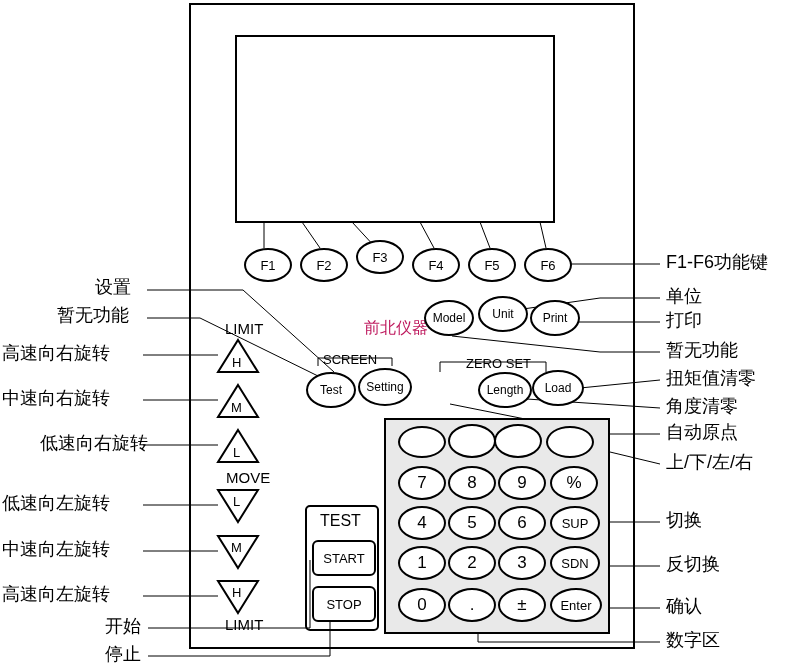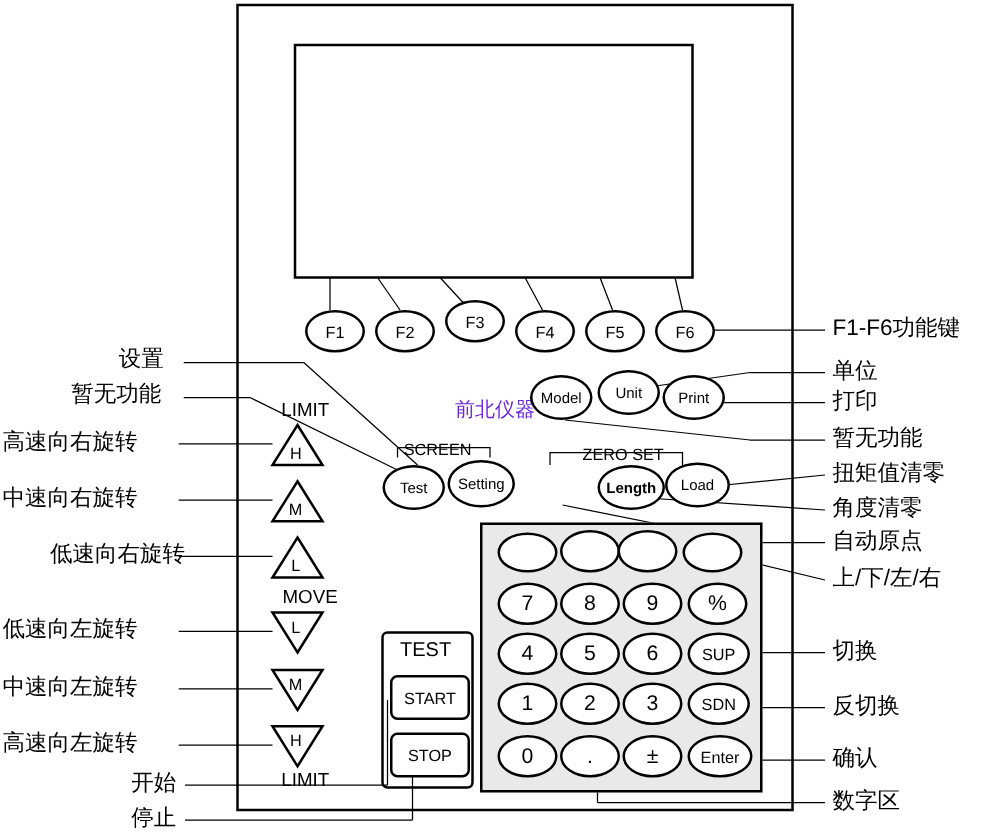--- a/index.html
+++ b/index.html
@@ -12,21 +12,21 @@
   .btn{position:absolute;display:flex;align-items:center;justify-content:center;
        border:2px solid #000;background:#fff;text-align:center;}
   .ell{border-radius:50%;}
   .small{font-size:12px;}
   .tiny{font-size:10px;line-height:10px;}
   .num{font-size:17px;}
   .key{font-size:13px;}
   .rect{border-radius:3px;}
   .panelbg{position:absolute;background:#e9e9e9;border:2px solid #000;}
   .plain{position:absolute;font-size:13px;}
-  .watermark{position:absolute;color:#6d28d9;font-size:16px;}
+  .watermark{position:absolute;color:#be185d;font-size:16px;}
 </style>
 </head>
 <body>
 
 <div id="root">
 
   <svg class="layer" viewBox="0 0 800 666">
 
     <rect x="190" y="4" width="444" height="644" fill="none" stroke="#000" stroke-width="2"></rect>
 
@@ -138,21 +138,21 @@
       <span>Print</span>
     </div>
 
   <div class="btn ell small" style="left:306px;top:372px;width:46px;height:32px;">
       <span>Test</span>
     </div>
   <div class="btn ell small" style="left:358px;top:368px;width:50px;height:34px;">
       <span>Setting</span>
     </div>
 
-  <div class="btn ell small" style="left:478px;top:372px;width:50px;height:32px;font-weight:bold;">
+  <div class="btn ell small" style="left:478px;top:372px;width:50px;height:32px;">
       <span>Length</span>
     </div>
   <div class="btn ell small" style="left:532px;top:370px;width:48px;height:32px;">
       <span>Load</span>
     </div>
 
   <div class="plain" style="left:323px;top:352px;">SCREEN</div>
   <div class="plain" style="left:466px;top:356px;">ZERO SET</div>
 
   <div class="plain" style="left:225px;top:320px;font-size:15px;">LIMIT</div>

